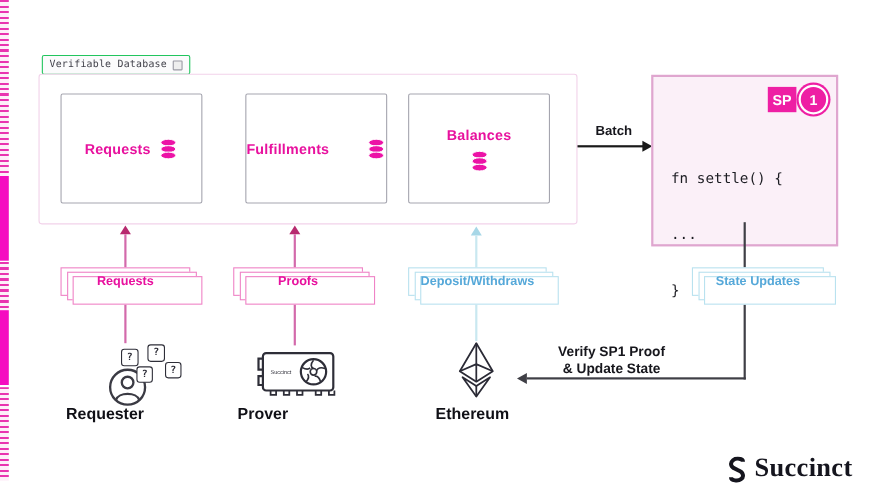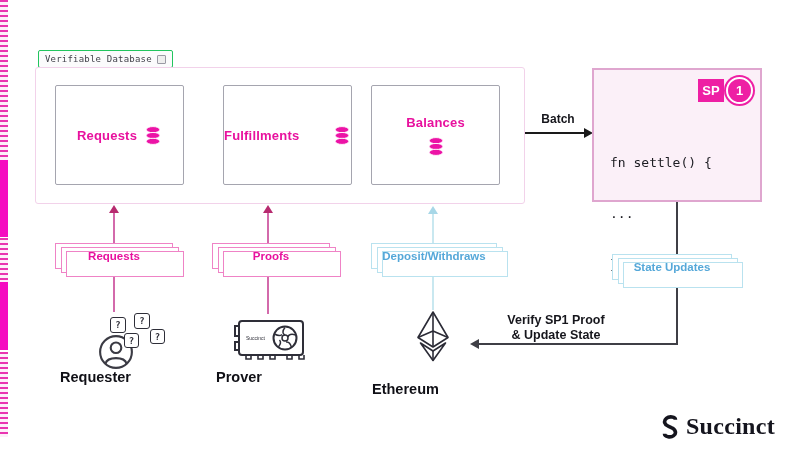--- a/index.html
+++ b/index.html
@@ -18,21 +18,21 @@
   .vdb-tab{left:38px;top:50px;height:16px;display:flex;align-items:center;gap:5px;padding:0 6px;
     background:#fbfbfc;border:1px solid #22c55e;border-radius:2px;
     font-family:"DejaVu Sans Mono","Liberation Mono",monospace;font-size:9px;color:#3f3f48;letter-spacing:.2px;}
   .vdb-tab .mini-sq{width:7px;height:7px;border:1px solid #9a9aa4;border-radius:1px;background:#eee;}
 
   .db-box{top:85px;width:127px;height:98px;border:1px solid #a5a5af;border-radius:2px;background:#fff;
     display:flex;align-items:center;justify-content:center;gap:7px;}
   .db-box .lbl{font-size:13px;font-weight:700;color:#e8119e;letter-spacing:.2px;}
 
   
-  .sp1-box{left:592px;top:68px;width:170px;height:134px;border:2px solid #dfa6cf;background:#fbf0f8;box-sizing:border-box;}
+  .sp1-box{left:592px;top:68px;width:170px;height:156px;border:2px solid #dfa6cf;background:#fbf0f8;box-sizing:border-box;}
   .sp-badge{top:9px;right:36px;width:26px;height:23px;background:#ee1fa4;color:#fff;
     display:flex;align-items:center;justify-content:center;font-weight:700;font-size:13px;}
   .one-badge{top:7px;right:7px;width:27px;height:27px;background:#ee1fa4;color:#fff;border:2px solid #fff;
     box-shadow:0 0 0 2px #ee1fa4;border-radius:50%;box-sizing:border-box;
     display:flex;align-items:center;justify-content:center;font-weight:700;font-size:13px;}
   .code{left:610px;top:120px;font-family:"DejaVu Sans Mono","Liberation Mono",monospace;
     font-size:13px;line-height:17px;color:#1c1c22;white-space:pre;}
 
   
   .vline-pink{width:2px;background:#d36aab;}
@@ -141,21 +141,21 @@
 
 <div class="abs stack-card card-pink" style="left:55px;width:118px;">
   <span>Requests</span>
 </div>
 <div class="abs stack-card card-pink" style="left:212px;width:118px;">
   <span>Proofs</span>
 </div>
 <div class="abs stack-card card-blue" style="left:371px;width:126px;">
   <span>Deposit/Withdraws</span>
 </div>
-<div class="abs stack-card card-blue" style="left:612px;width:120px;margin-top:11px;">
+<div class="abs stack-card card-blue" style="left:629px;width:120px;">
   <span>State Updates</span>
 </div>
 
 <div class="abs" style="left:90px;top:312px;width:85px;height:58px;">
   <svg width="36" height="36" viewBox="0 0 34 34" style="position:absolute;left:8px;top:22px;">
     <circle cx="17" cy="17" r="15" fill="#fff" stroke="#3b3b44" stroke-width="2"></circle>
     <circle cx="17" cy="13" r="5" fill="none" stroke="#3b3b44" stroke-width="2"></circle>
     <path d="M7 28 C9 21 25 21 27 28" fill="none" stroke="#3b3b44" stroke-width="2"></path>
   </svg>
   <div class="q-bubble" style="left:20px;top:5px;width:14px;height:14px;">
@@ -189,20 +189,20 @@
 <div class="abs" style="left:415px;top:310px;">
   <svg width="36" height="56" viewBox="0 0 36 56">
     <g fill="none" stroke="#2b2b36" stroke-width="1.6" stroke-linejoin="round">
       <path d="M18 2 L33 27.5 L18 37 L3 27.5 Z"></path>
       <path d="M18 2 V37 M3 27.5 L18 21 L33 27.5"></path>
       <path d="M5.5 33 L18 50.5 L30.5 33 L18 41 Z"></path>
       <path d="M18 41 V50.5"></path>
     </g>
   </svg>
 </div>
-<div class="abs actor-label" style="left:372px;margin-top:12px;">Ethereum</div>
+<div class="abs actor-label" style="left:396px;">Ethereum</div>
 
 <div class="abs brand">
   <svg width="20" height="24" viewBox="0 0 22 26">
     <path d="M17 5 C17 1.5 10 1 7 3.5 C3.5 6.5 5 10.5 9 12 L13 14 C17 15.5 18.5 20 15 22.5 C12 24.8 5 24 5 20.5" fill="none" stroke="#15151e" stroke-width="4" stroke-linecap="butt"></path>
   </svg>
   <span class="word">Succinct</span>
 </div>
 
 </body></html>

